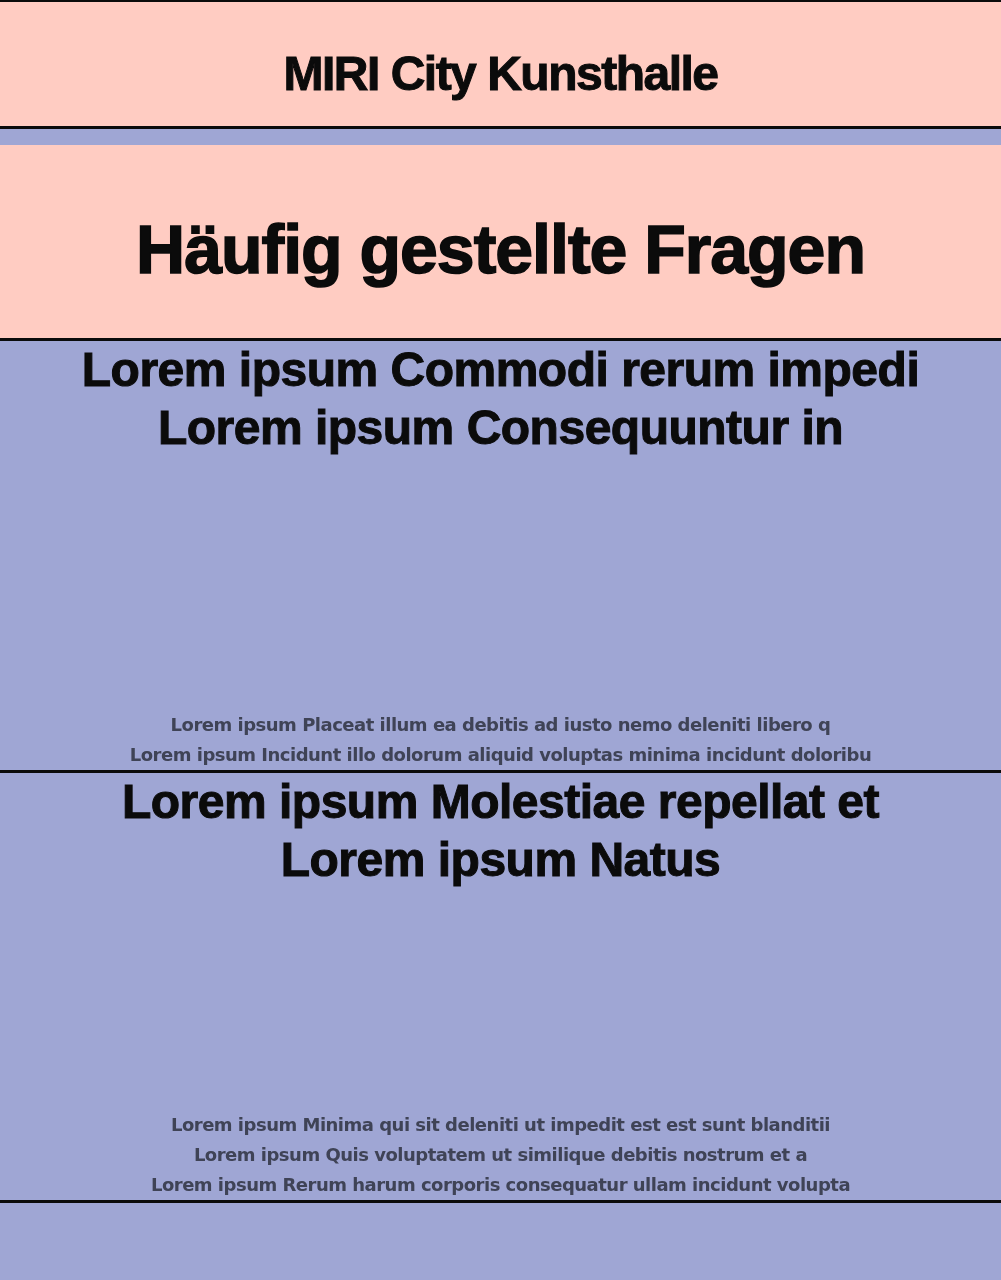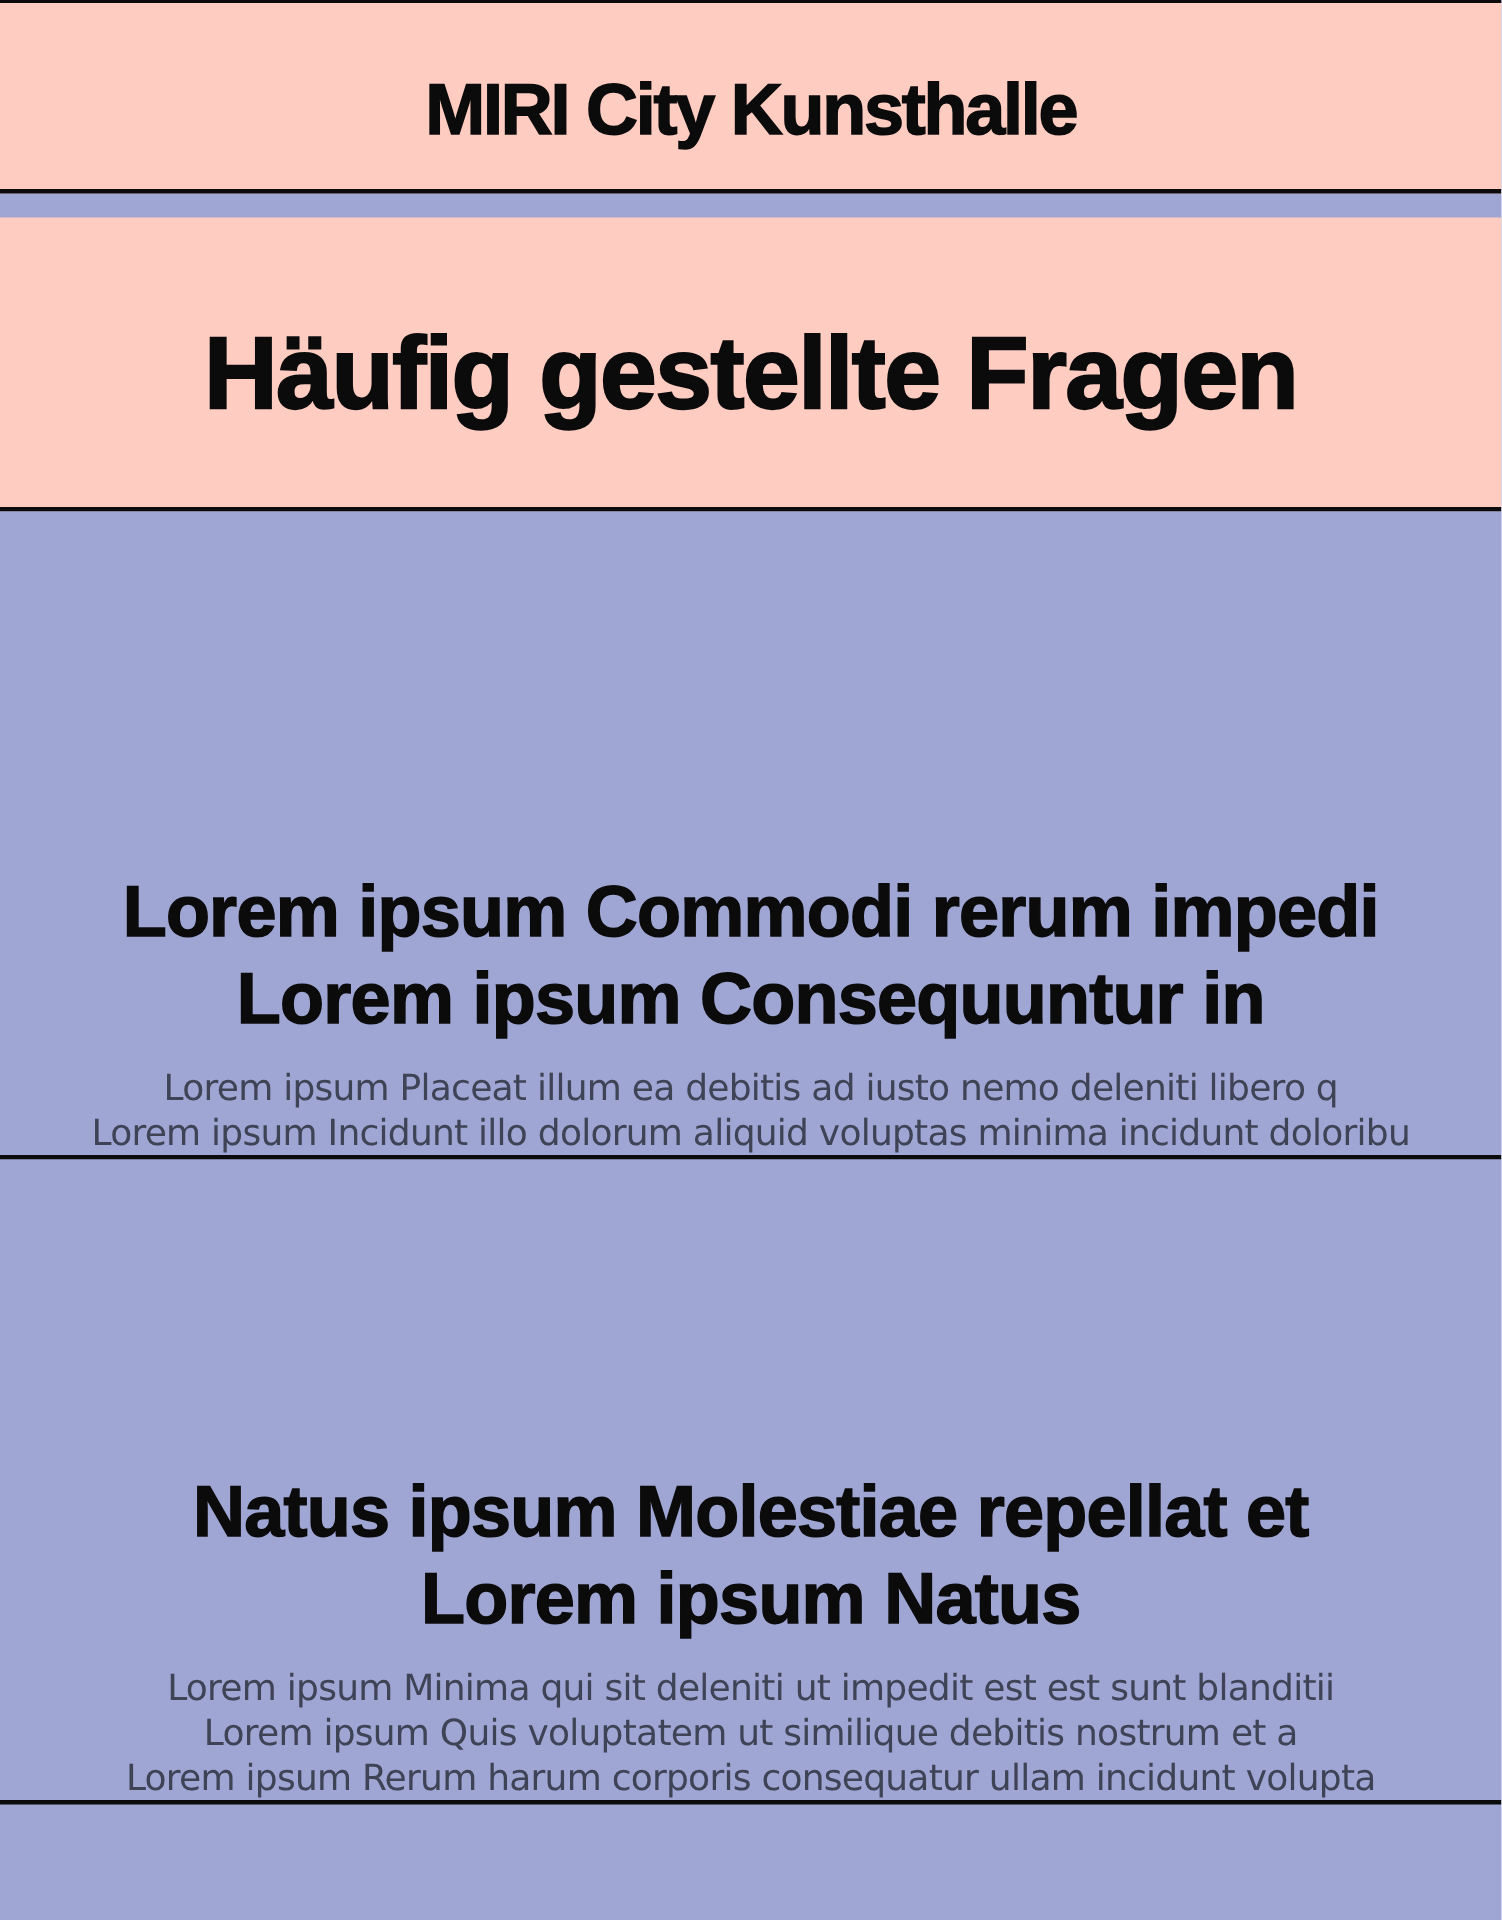--- a/index.html
+++ b/index.html
@@ -61,39 +61,39 @@
     white-space: nowrap;
   }
 
   
   .faq {
     background: var(--section-bg);
     border-bottom: 3px solid var(--divider);
     display: flex;
     flex-direction: column;
     align-items: center;
-    justify-content: flex-end;
+    justify-content: space-between;
     text-align: center;
   }
   .faq-1 { flex: 0 0 432px; }
   .faq-2 { flex: 0 0 430px; }
   .faq-heading {
     font-size: 48px;
     line-height: 58px;
     font-weight: 700;
     letter-spacing: -0.5px;
     color: var(--heading-text);
     -webkit-text-stroke: 1px var(--heading-text);
     margin-bottom: 14px;
   }
   .faq-heading .hl { display: block; white-space: nowrap; }
   .faq-body {
     font-family: "DejaVu Sans", sans-serif;
-    font-weight: 400;
-    font-size: 24px;
+    font-weight: 700;
+    font-size: 18px;
     line-height: 30px;
     letter-spacing: -0.5px;
     color: var(--body-text);
   }
   .faq-body .bl { display: block; white-space: nowrap; }
 
   
   .bottombar {
     flex: 1 1 auto;
     background: var(--section-bg);
@@ -129,21 +129,21 @@
       <span class="hl">Lorem ipsum Consequuntur in</span>
     </h2>
     <div class="faq-body">
       <span class="bl">Lorem ipsum Placeat illum ea debitis ad iusto nemo deleniti libero q</span>
       <span class="bl">Lorem ipsum Incidunt illo dolorum aliquid voluptas minima incidunt doloribu</span>
     </div>
   </section>
 
   <section class="faq faq-2">
     <h2 class="faq-heading">
-      <span class="hl">Natus ipsum Molestiae repellat et</span>
+      <span class="hl">Lorem ipsum Molestiae repellat et</span>
       <span class="hl">Lorem ipsum Natus</span>
     </h2>
     <div class="faq-body">
       <span class="bl">Lorem ipsum Minima qui sit deleniti ut impedit est est sunt blanditii</span>
       <span class="bl">Lorem ipsum Quis voluptatem ut similique debitis nostrum et a</span>
       <span class="bl">Lorem ipsum Rerum harum corporis consequatur ullam incidunt volupta</span>
     </div>
   </section>
 
 

